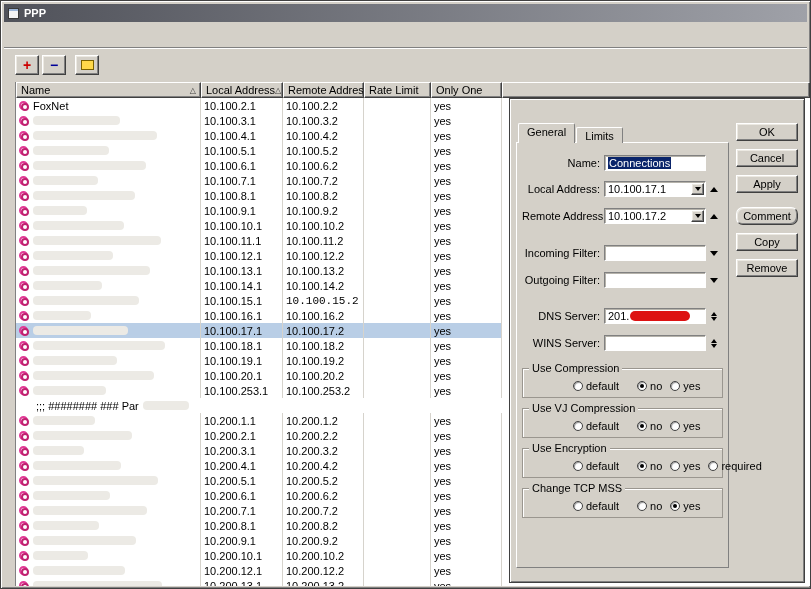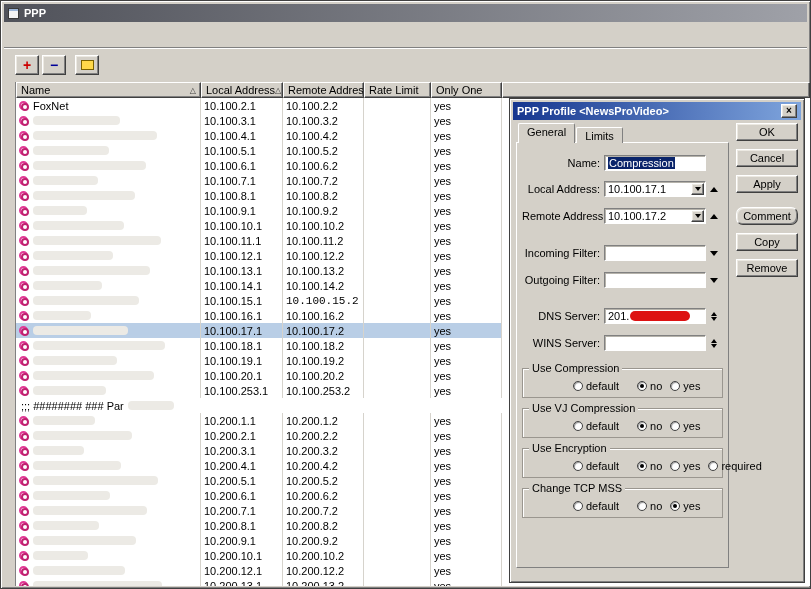--- a/index.html
+++ b/index.html
@@ -27,21 +27,21 @@
   .thead{display:flex;height:16px;}
   .th{display:flex;align-items:center;padding:0 4px;background:#d4d0c8;border:1px solid;
       border-color:#fff #404040 #404040 #fff;box-shadow:inset -1px -1px 0 #808080;overflow:hidden;white-space:nowrap;}
   .sortmark{margin-left:auto;font-size:8px;color:#404040;}
   .th-fill{flex:1;}
   .tbody{position:absolute;left:0;top:16px;right:0;bottom:0;}
   .tr{display:flex;height:15px;width:486px;align-items:flex-end;}
   .tr.sel{background:#b9cee6;}
   .td{height:15px;display:flex;align-items:center;padding:0 3px;border-right:1px solid #d6d3cc;
       overflow:hidden;white-space:nowrap;}
-  .td-comment{border-right:none;padding-left:5px;}
+  .td-comment{border-right:none;padding-left:20px;}
   .picon{width:10px;height:10px;margin-right:4px;position:relative;flex:none;}
   .picon::before{content:"";position:absolute;left:0;top:0;width:5px;height:5px;border:2px solid #e23a96;border-radius:50%;}
   .picon::after{content:"";position:absolute;right:0;bottom:0;width:4px;height:4px;border:2px solid #c02070;border-radius:50%;background:#fff;}
   .blob{height:9px;border-radius:4px;background:#eceae5;display:inline-block;flex:none;}
   .dialog{position:absolute;left:508px;top:97px;width:296px;height:485px;background:#d4d0c8;
           border:1px solid #404040;box-shadow:inset 1px 1px 0 #fff, inset -1px -1px 0 #808080;z-index:10;}
   .dlg-title{position:absolute;left:3px;top:3px;right:3px;height:18px;
              background:linear-gradient(90deg,#16368f,#7fa5dd);color:#fff;font-weight:bold;
              display:flex;align-items:center;padding:0 4px;white-space:nowrap;overflow:hidden;}
   .dlg-close{margin-left:auto;width:16px;height:14px;font-size:10px;font-weight:bold;color:#000;
@@ -445,35 +445,31 @@
           </div>
           <div class="td" style="width: 82px;">10.200.13.1</div>
           <div class="td" style="width: 81px;">10.200.13.2</div>
           <div class="td" style="width: 67px;"></div>
           <div class="td" style="width: 71px;">yes</div>
         </div>
       </div>
   </div>
 
   <div class="dialog">
-    <div class="dlg-title">
-      <span>PPP Profile &lt;NewsProVideo&gt;</span>
-      <span class="dlg-close raised">×</span>
-    </div>
     <div class="dlg-tabs">
         <div class="dlg-tab active">General</div>
         <div class="dlg-tab">Limits</div>
       </div>
     <div class="dlg-page">
       <div id="dlg-fields">
           <div class="frow" style="margin-bottom: 10px;">
             <div class="flabel">Name:</div>
             <div class="fctl">
               <div class="input">
-                <span class="sel-text">Compression</span>
+                <span class="sel-text">Connections</span>
               </div>
             </div>
           </div>
           <div class="frow" style="margin-bottom: 11px;">
             <div class="flabel">Local Address:</div>
             <div class="fctl">
               <div class="input">
                 <span>10.100.17.1</span>
                 <div class="carrow raised">
                   <span class="tri-dn"></span>

